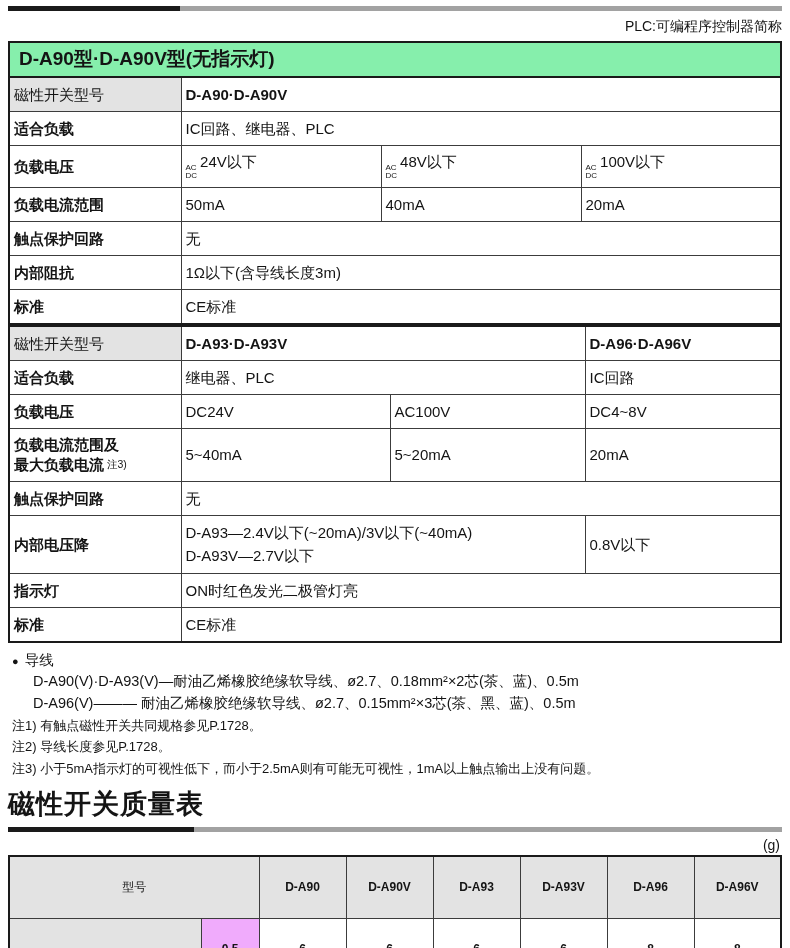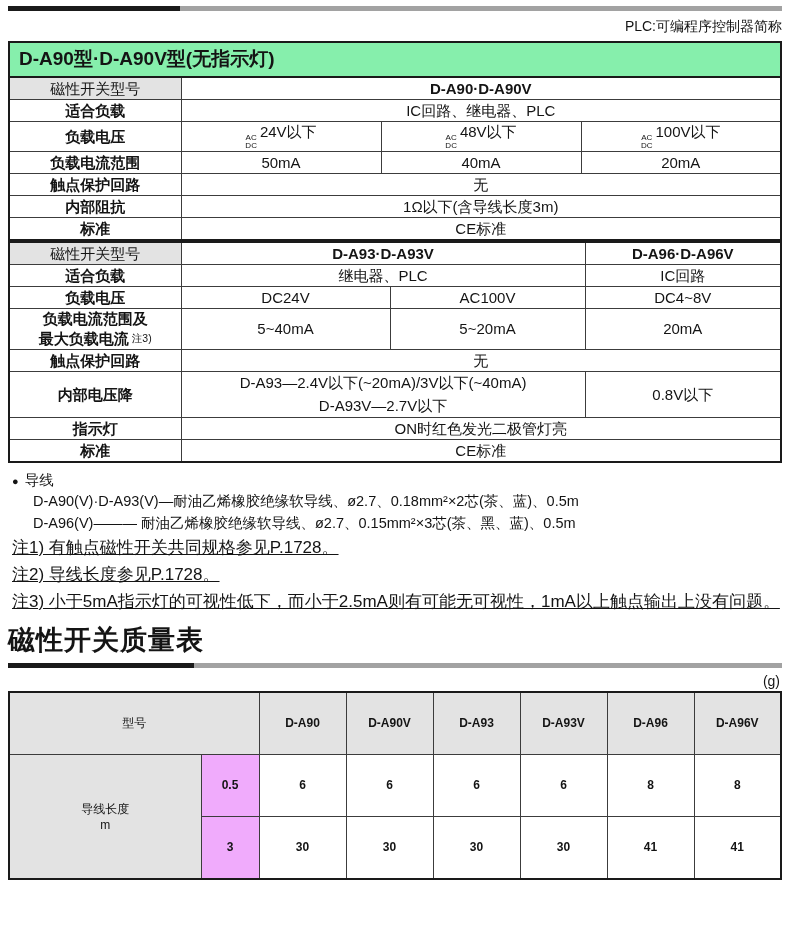--- a/index.html
+++ b/index.html
@@ -26,41 +26,41 @@
     padding:3px 9px 4px 9px; margin-top:0;
   }
   .section-header.second { margin-top:4px; }
 
   
   table.spec {
     width:100%; border-collapse:collapse; table-layout:fixed;
     border:2px solid #1a1a1a;
   }
   table.spec td {
-    border:1px solid #3c3c3c; font-size:15px; text-align:center;
-    padding:0 4px; height:21px; line-height:1.3;
+    border:1px solid #3c3c3c; font-size:15px; text-align:left;
+    padding:6px 4px; height:21px; line-height:1.3;
   }
   td.lbl { text-align:left; font-weight:bold; padding-left:9px; }
   td.lbl-gray { text-align:left; font-weight:normal; padding-left:9px; background:#e3e3e3; }
   .bold { font-weight:bold; }
   td.left-val { text-align:left; padding-left:11px; }
   .blk { display:block; line-height:1.5; }
   .lbl-line { display:block; line-height:1.35; }
   .acdc {
     display:inline-flex; flex-direction:column; font-size:8px; line-height:1.05;
     vertical-align:-3px; margin-right:3px; font-weight:normal;
   }
   sup.noteref { font-size:10.5px; font-weight:normal; vertical-align:2px; margin-left:3px; }
 
   
   .lead-note { font-size:14.5px; margin:8px 0 2px 4px; line-height:1.32; }
   .lead-title { display:flex; align-items:center; }
   .bullet { font-size:11px; margin-right:6px; }
   .lead-line { padding-left:21px; margin-top:2px; }
-  .fn { font-size:17px; margin:4px 0 0 4px; line-height:1.35;text-decoration:underline; }
+  .fn { font-size:13px; margin:4px 0 0 4px; line-height:1.35; }
   .fn.hang { padding-left:37px; text-indent:-37px; }
 
   .unit-label { text-align:right; font-size:14px; margin:5px 2px 2px 0; }
 
   
   table.weight {
     width:100%; border-collapse:collapse; table-layout:fixed;
     border:2px solid #1a1a1a;
   }
   table.weight th, table.weight td {

